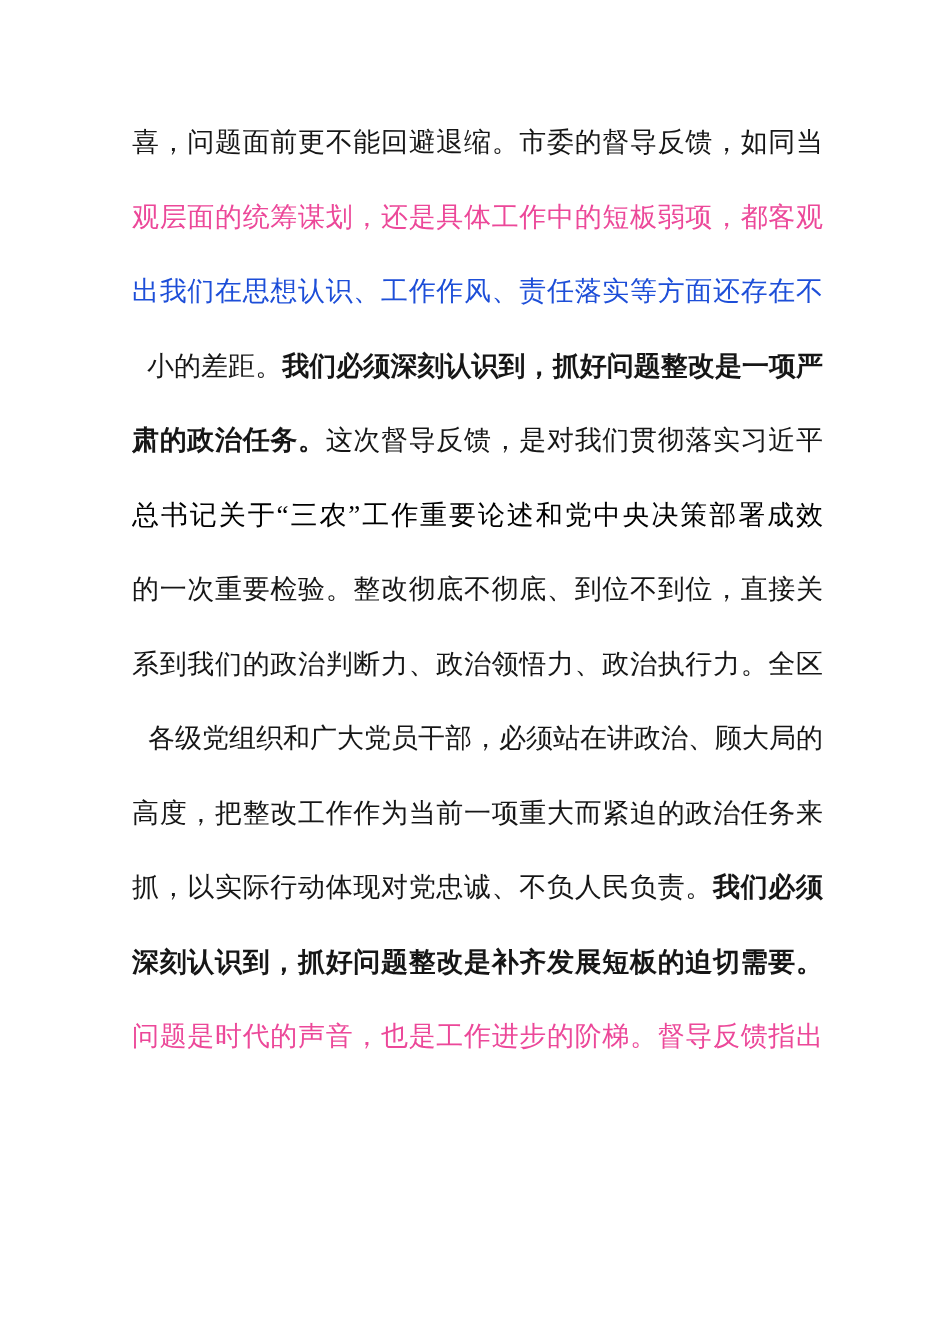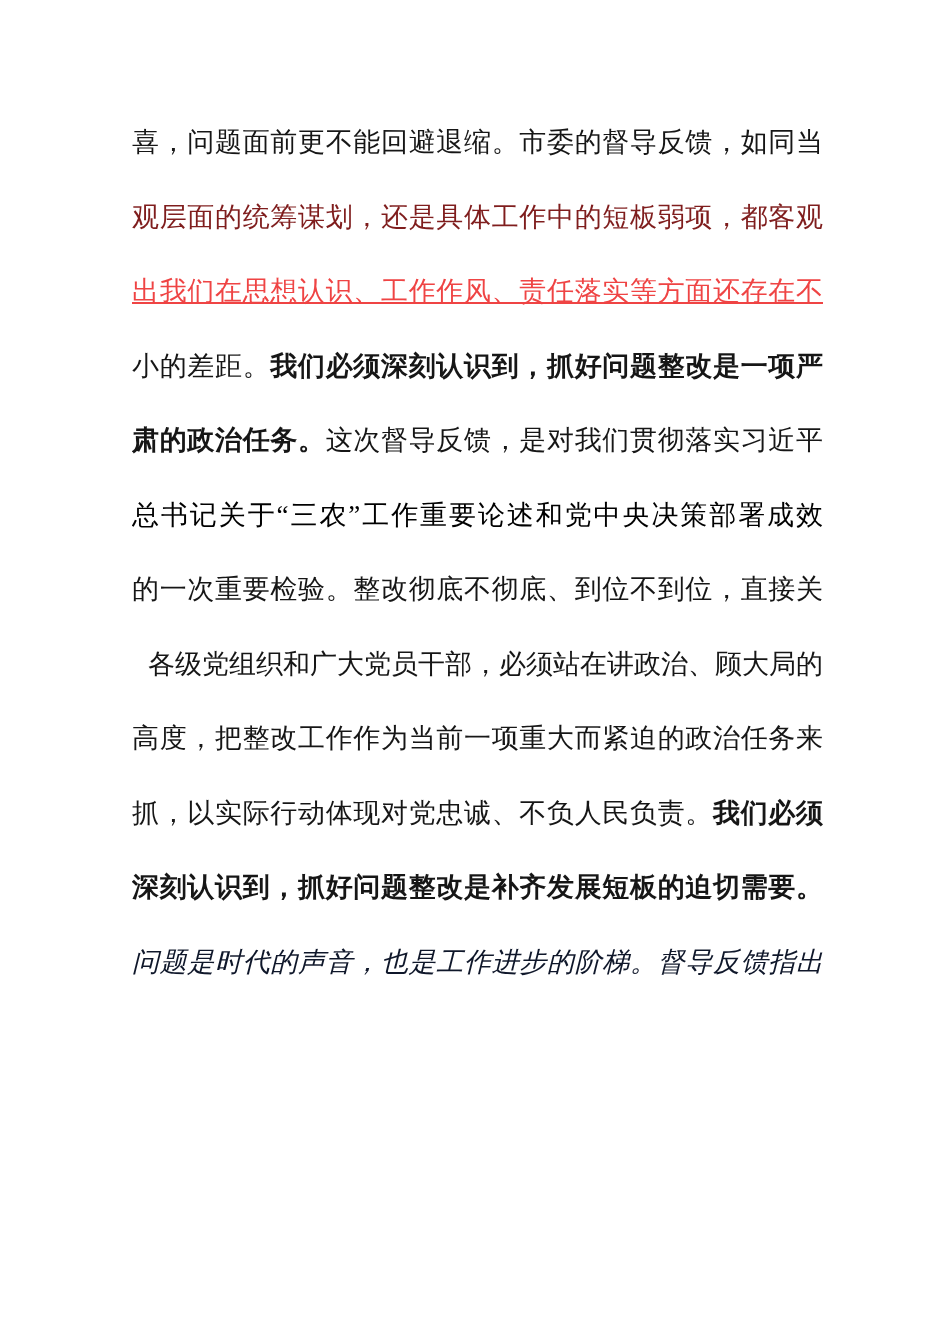--- a/index.html
+++ b/index.html
@@ -34,25 +34,26 @@
   }
   .seg { font-weight: 400; }
   .seg.bold { font-weight: 700; }
 </style>
 </head>
 <body>
 
 <div class="page" style="background: rgb(255, 255, 255);">
   <div class="text-block">
       <div class="line" style="color: rgb(22, 22, 22);"><span class="seg">喜，问题面前更不能回避退缩。市委的督导反馈，如同当</span></div>
-      <div class="line" style="color: #7f1d1d;"><span class="seg">观层面的统筹谋划，还是具体工作中的短板弱项，都客观</span></div>
-      <div class="line" style="color: #ef4444; text-decoration: underline;"><span class="seg">出我们在思想认识、工作作风、责任落实等方面还存在不</span></div>
-      <div class="line" style="color: rgb(22, 22, 22);"><span class="seg">小的差距。</span><span class="seg bold">我们必须深刻认识到，抓好问题整改是一项严</span></div>
+      <div class="line" style="color: #ec4899;"><span class="seg">观层面的统筹谋划，还是具体工作中的短板弱项，都客观</span></div>
+      <div class="line" style="color: #1d4ed8;"><span class="seg">出我们在思想认识、工作作风、责任落实等方面还存在不</span></div>
+      <div class="line" style="color: rgb(22, 22, 22); margin-left: 15px;"><span class="seg">小的差距。</span><span class="seg bold">我们必须深刻认识到，抓好问题整改是一项严</span></div>
       <div class="line" style="color: rgb(22, 22, 22);"><span class="seg bold">肃的政治任务。</span><span class="seg">这次督导反馈，是对我们贯彻落实习近平</span></div>
       <div class="line" style="color: #000000;"><span class="seg">总书记关于“三农”工作重要论述和党中央决策部署成效</span></div>
       <div class="line" style="color: rgb(22, 22, 22);"><span class="seg">的一次重要检验。整改彻底不彻底、到位不到位，直接关</span></div>
+      <div class="line" style="color: rgb(22, 22, 22);"><span class="seg">系到我们的政治判断力、政治领悟力、政治执行力。全区</span></div>
       <div class="line" style="color: rgb(22, 22, 22); margin-left: 16px;"><span class="seg">各级党组织和广大党员干部，必须站在讲政治、顾大局的</span></div>
       <div class="line" style="color: rgb(22, 22, 22);"><span class="seg">高度，把整改工作作为当前一项重大而紧迫的政治任务来</span></div>
       <div class="line" style="color: rgb(22, 22, 22);"><span class="seg">抓，以实际行动体现对党忠诚、不负人民负责。</span><span class="seg bold">我们必须</span></div>
       <div class="line" style="color: rgb(22, 22, 22);"><span class="seg bold">深刻认识到，抓好问题整改是补齐发展短板的迫切需要。</span></div>
-      <div class="line" style="color: #0f172a; font-style: italic;"><span class="seg">问题是时代的声音，也是工作进步的阶梯。督导反馈指出</span></div>
+      <div class="line" style="color: #ec4899;"><span class="seg">问题是时代的声音，也是工作进步的阶梯。督导反馈指出</span></div>
     </div>
 </div>
 
 </body></html>

